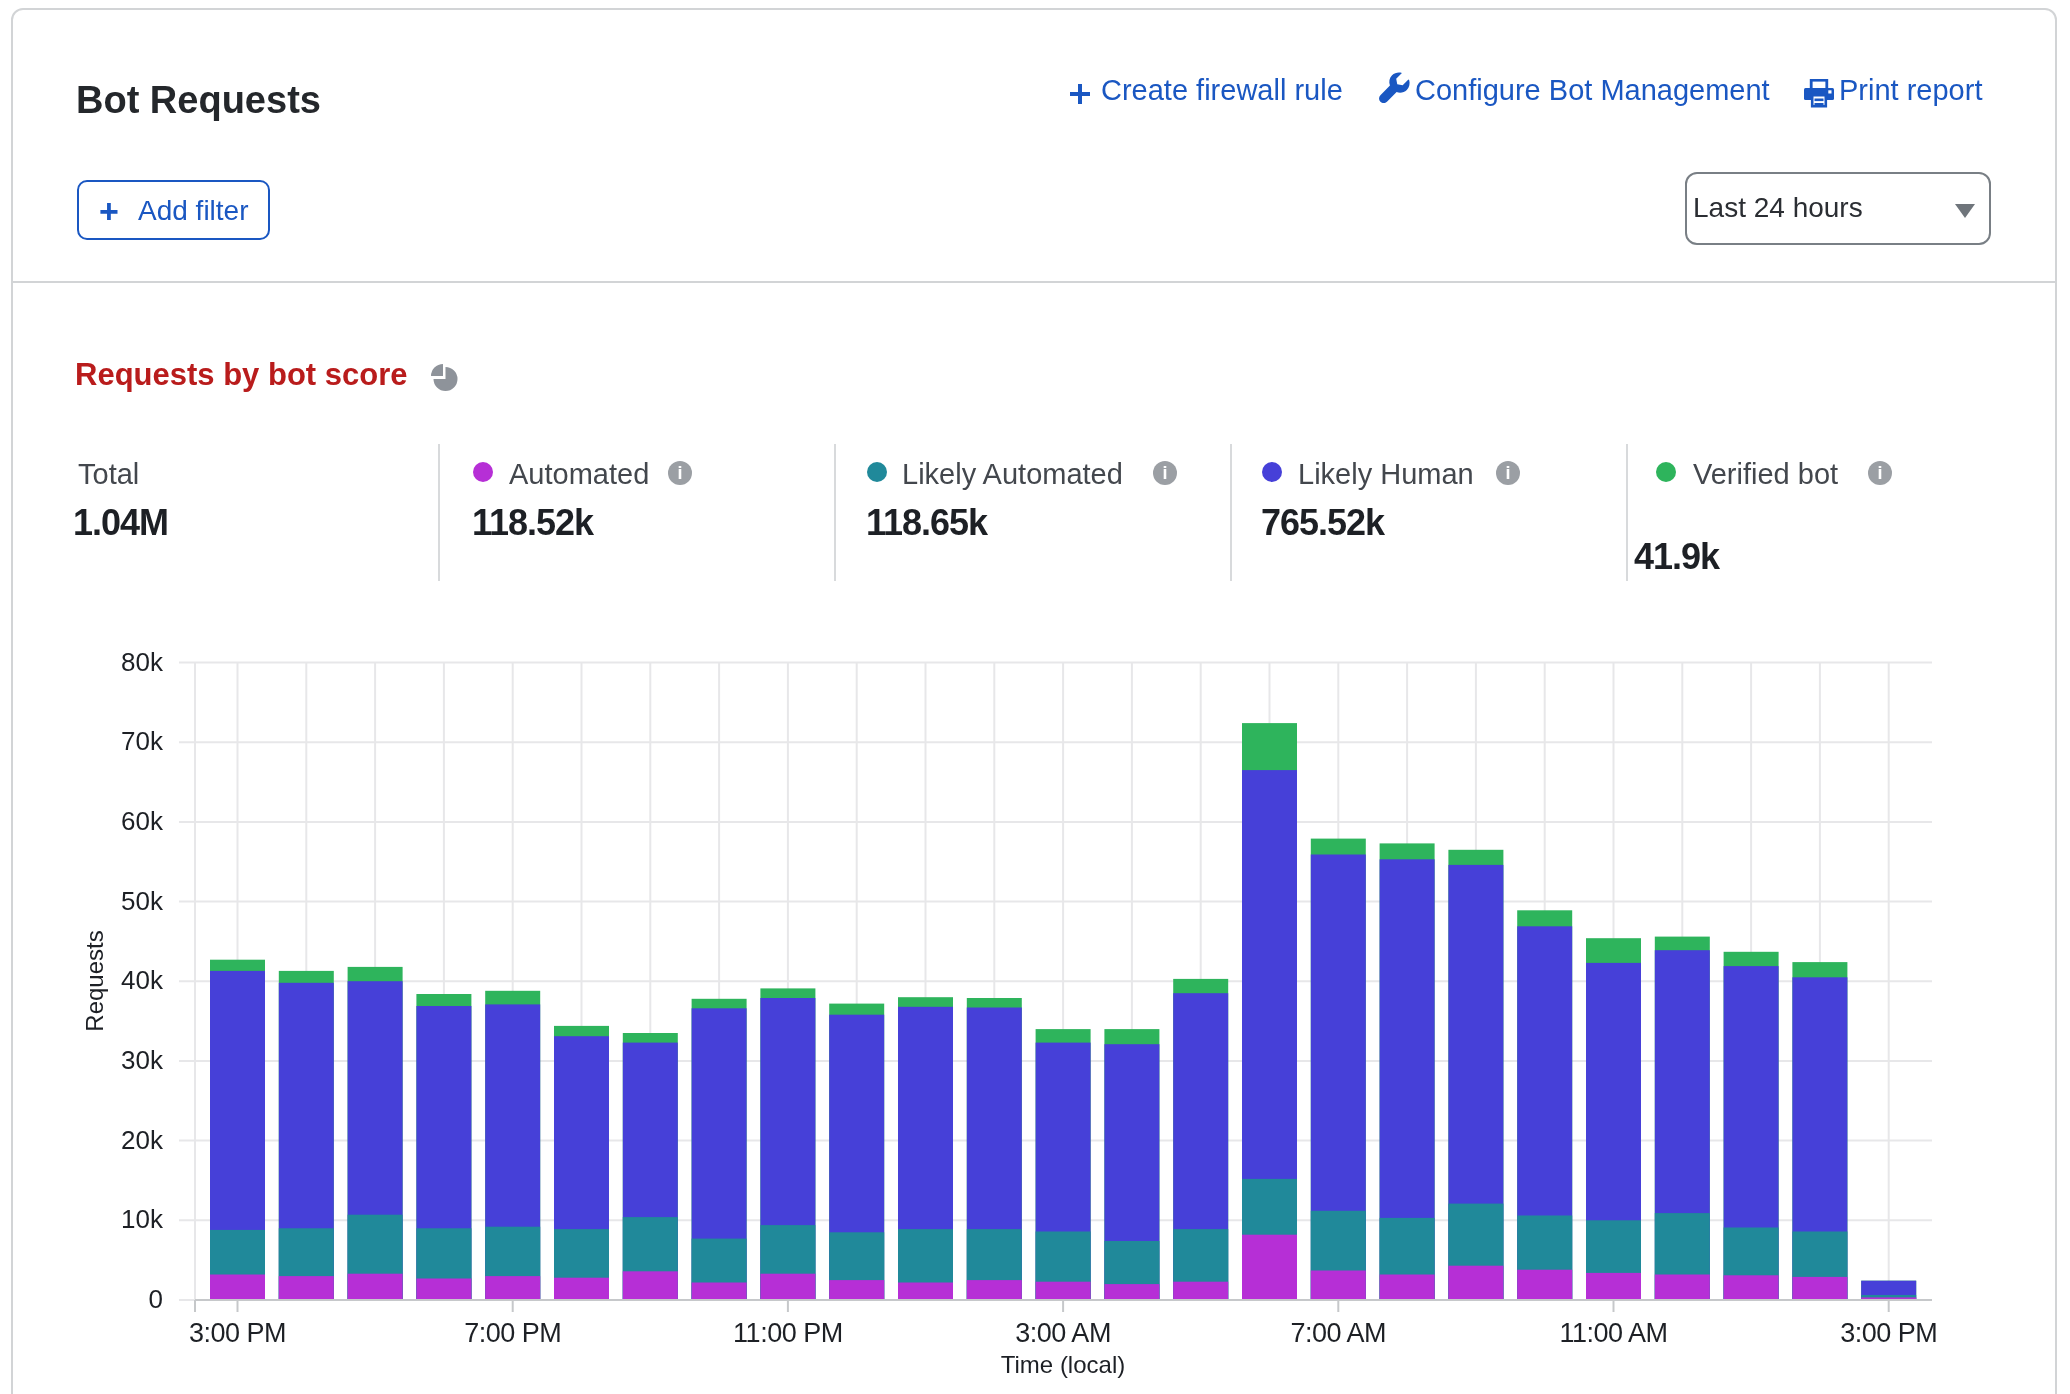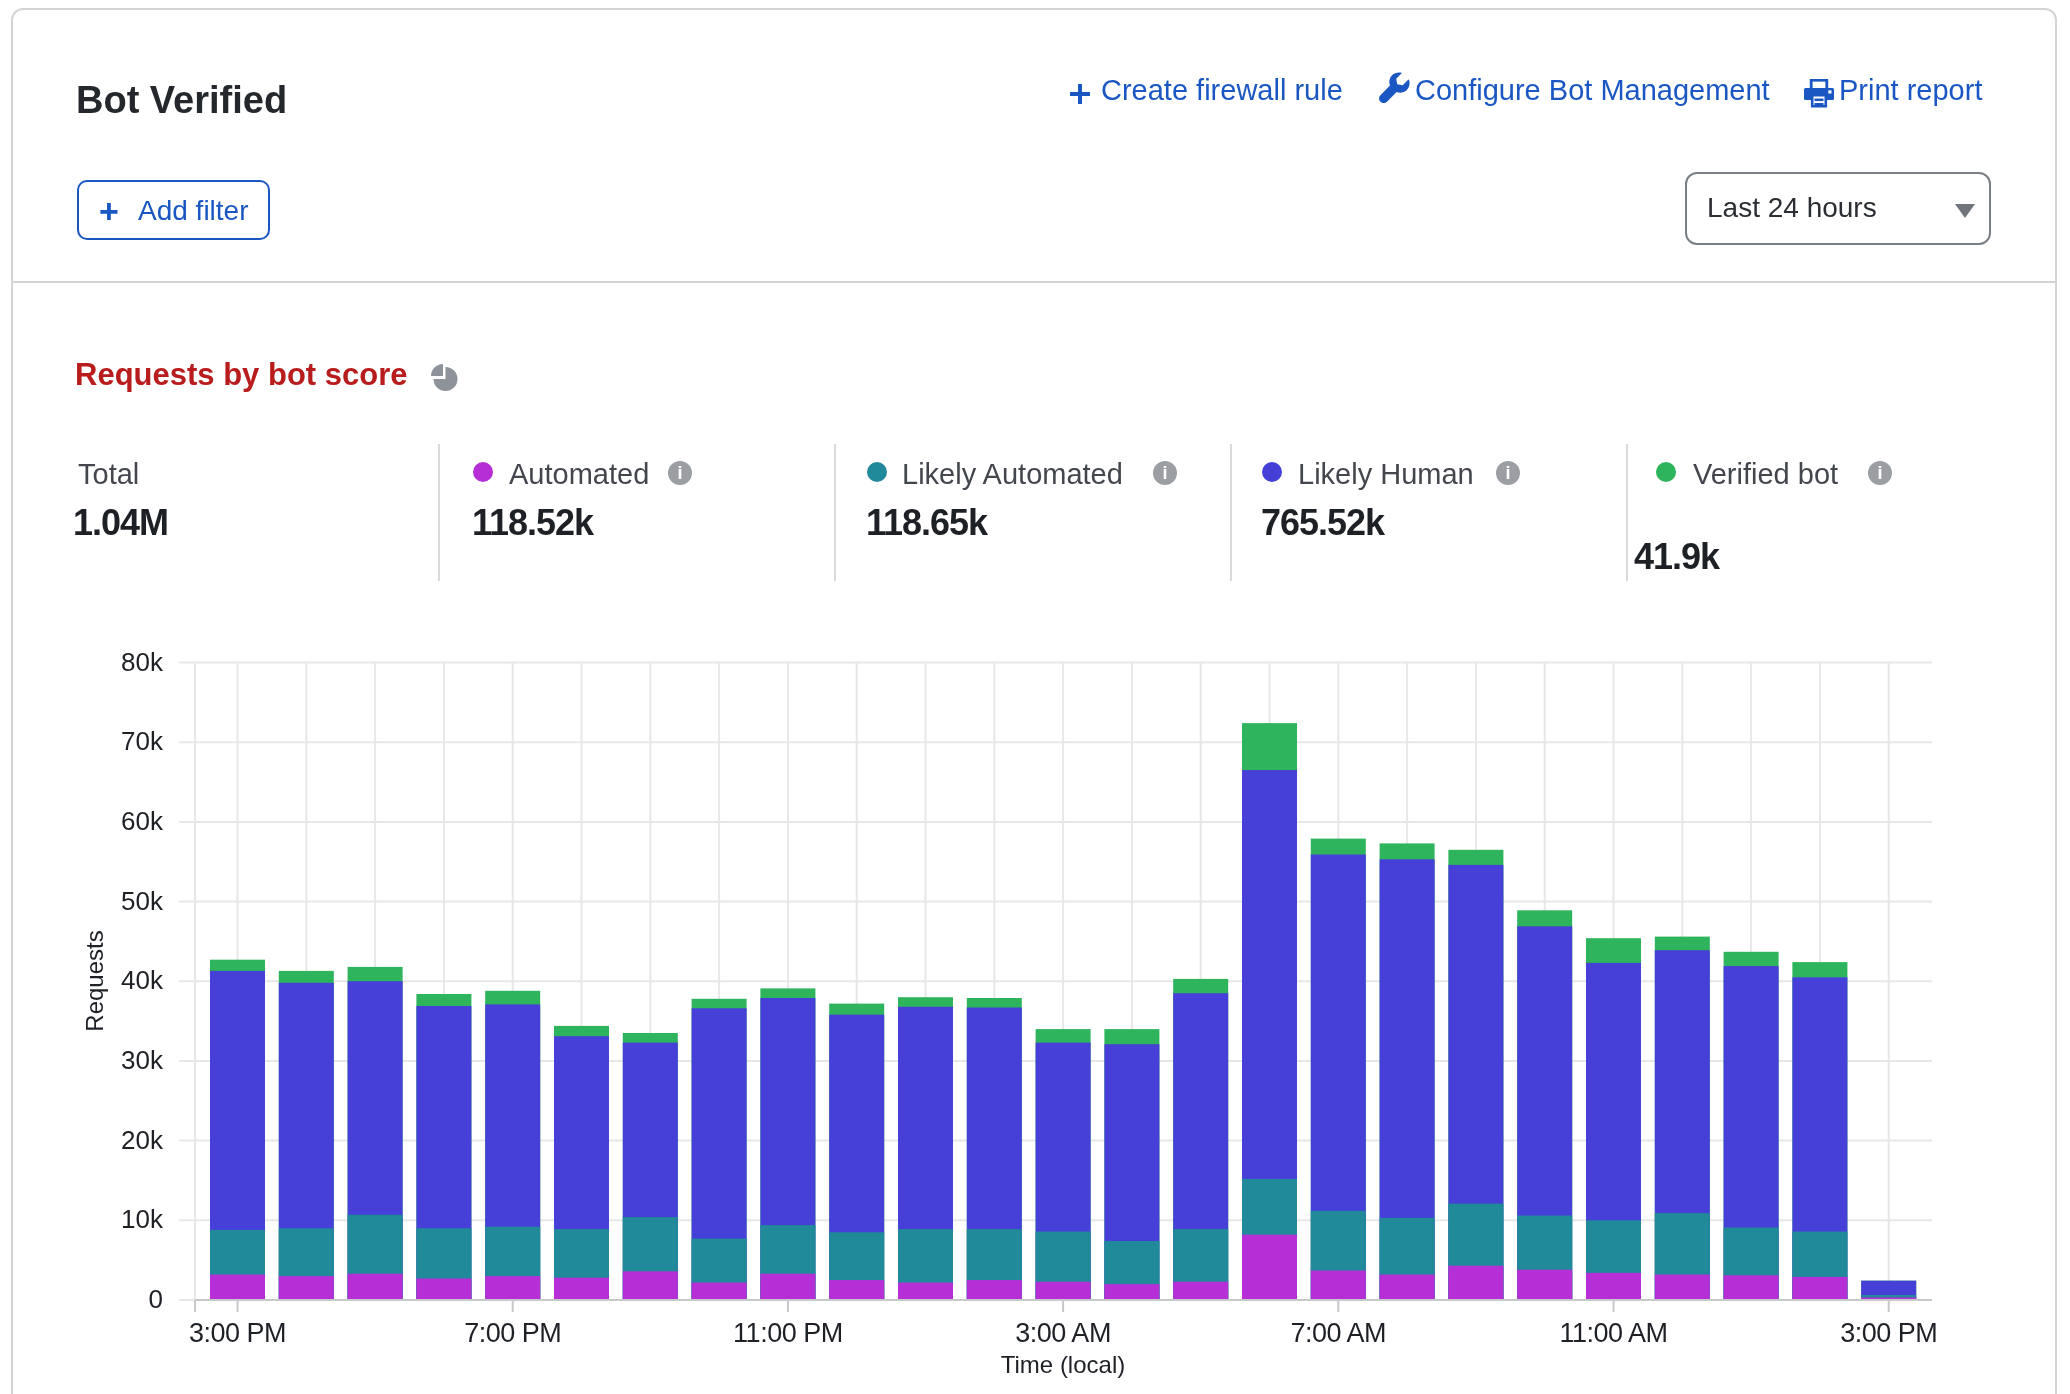--- a/index.html
+++ b/index.html
@@ -22,21 +22,21 @@
 .stat-value { font-size: 36px; letter-spacing: -1px; font-weight: 700; color: #1d2025; }
 .vdiv { top: 444px; height: 137px; width: 0px; border-left: 2px solid #d8dadc; }
 .dot { width: 20px; height: 20px; border-radius: 50%; display: inline-block; }
 .info { width: 24px; height: 24px; border-radius: 50%; background: #9b9fa4; color: #fff;
   display: inline-block; text-align: center; font-size: 18px; font-weight: 700; line-height: 24px; }
 </style>
 </head>
 <body>
 <div id="card"></div>
 
-<div class="abs" id="title">Bot Verified</div>
+<div class="abs" id="title">Bot Requests</div>
 
 <svg class="abs" style="left:1070px; top:84px;" width="20" height="20" viewBox="0 0 20 20">
     <path d="M8 0h4v8h8v4h-8v8H8v-8H0V8h8z" fill="#1a57c2"></path>
   </svg>
 <div class="abs toplink" style="left:1101px; top:74px;text-align:right;">Create firewall rule</div>
 <svg class="abs" style="left:1378px; top:71px;" width="33" height="35" viewBox="0 0 31 33">
     <path d="M28.6 8.0 23.2 13.4l-5.1-1-1-5.1 5.4-5.4c-3.1-1-6.8-.3-9.3 2.2-2.6 2.6-3.2 6.4-2 9.6L2.2 22.8c-1.7 1.7-1.7 4.5 0 6.2 1.7 1.7 4.5 1.7 6.2 0l9.1-9.1c3.2 1.2 7 .6 9.6-2 2.5-2.5 3.2-6.2 2.2-9.3z" fill="#1a57c2"></path>
   </svg>
 <div class="abs toplink" style="left:1415px; top:74px;">Configure Bot Management</div>
 <svg class="abs" style="left:1804px; top:79px;" width="30" height="29" viewBox="0 0 30 29">
@@ -50,21 +50,21 @@
     <rect x="24.3" y="11.3" width="3.2" height="3.2" fill="#fff"></rect>
   </svg>
 <div class="abs toplink" style="left:1839px; top:74px;">Print report</div>
 
 <div class="abs" id="addfilter">
   <span style="position:absolute; left:20px; top:10px; font-size:34px; font-weight:700;">+</span>
   <span style="position:absolute; left:59px; top:13px;">Add filter</span>
 </div>
 
 <div class="abs" id="dropdown">
-  <span style="position:absolute; left:20px; top:18px;">Last 24 hours</span>
+  <span style="position:absolute; left:6px; top:18px;">Last 24 hours</span>
   <svg class="abs" style="left:267px; top:29px;" width="22" height="16" viewBox="0 0 22 16">
       <path d="M1 1h20L11 15z" fill="#6f757b"></path>
     </svg>
 </div>
 
 <div class="abs" id="divider" style="left:13px;"></div>
 
 <div class="abs" id="sectitle">Requests by bot score</div>
 <svg class="abs" style="left:431px; top:362px;" width="27" height="30" viewBox="0 0 27 30">
   <path d="M14.5 17 L14.5 5 A12 12 0 1 1 2.5 17 Z" fill="#8e939a"></path>

